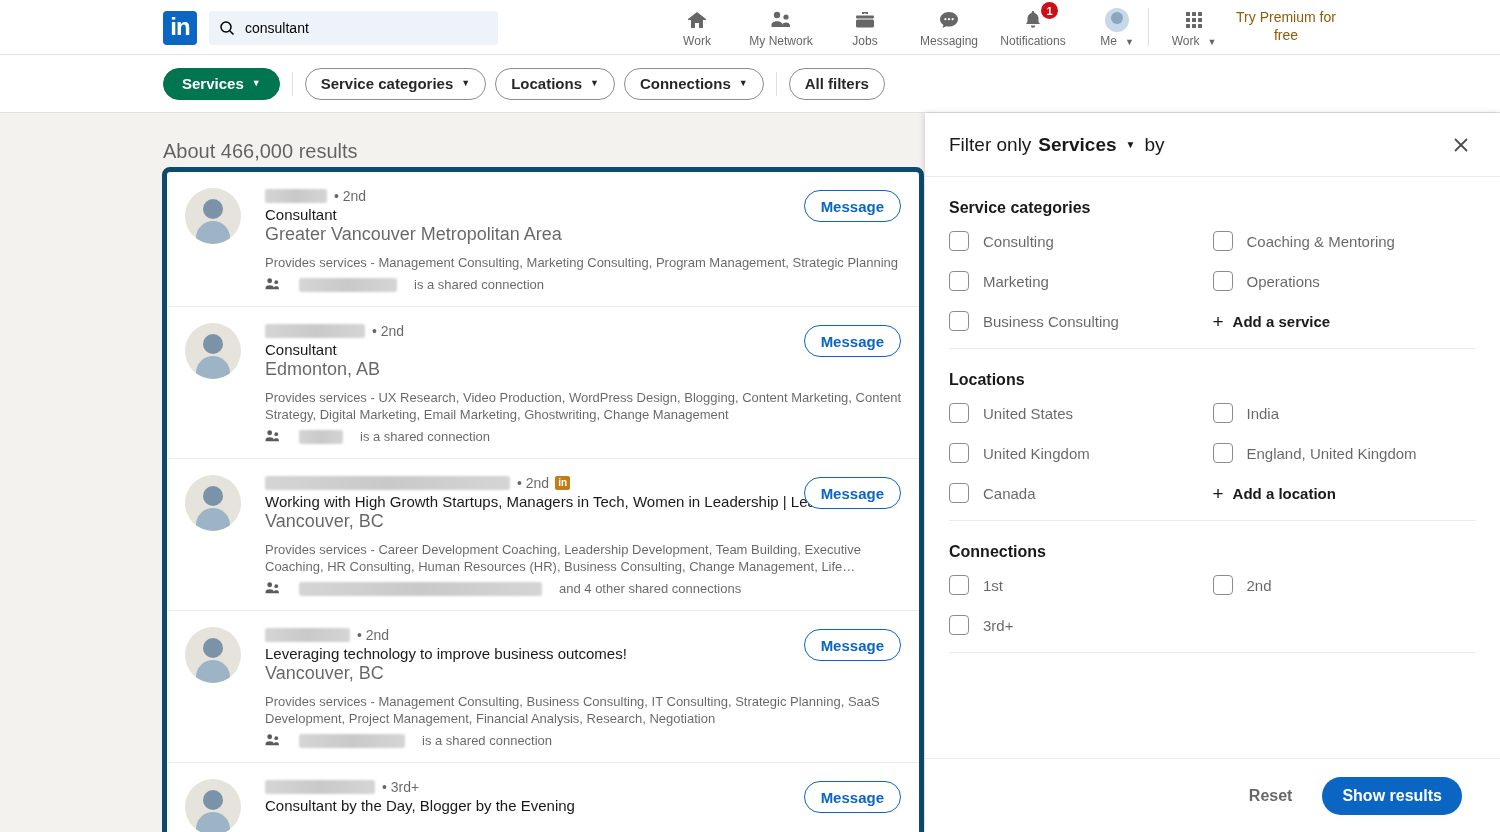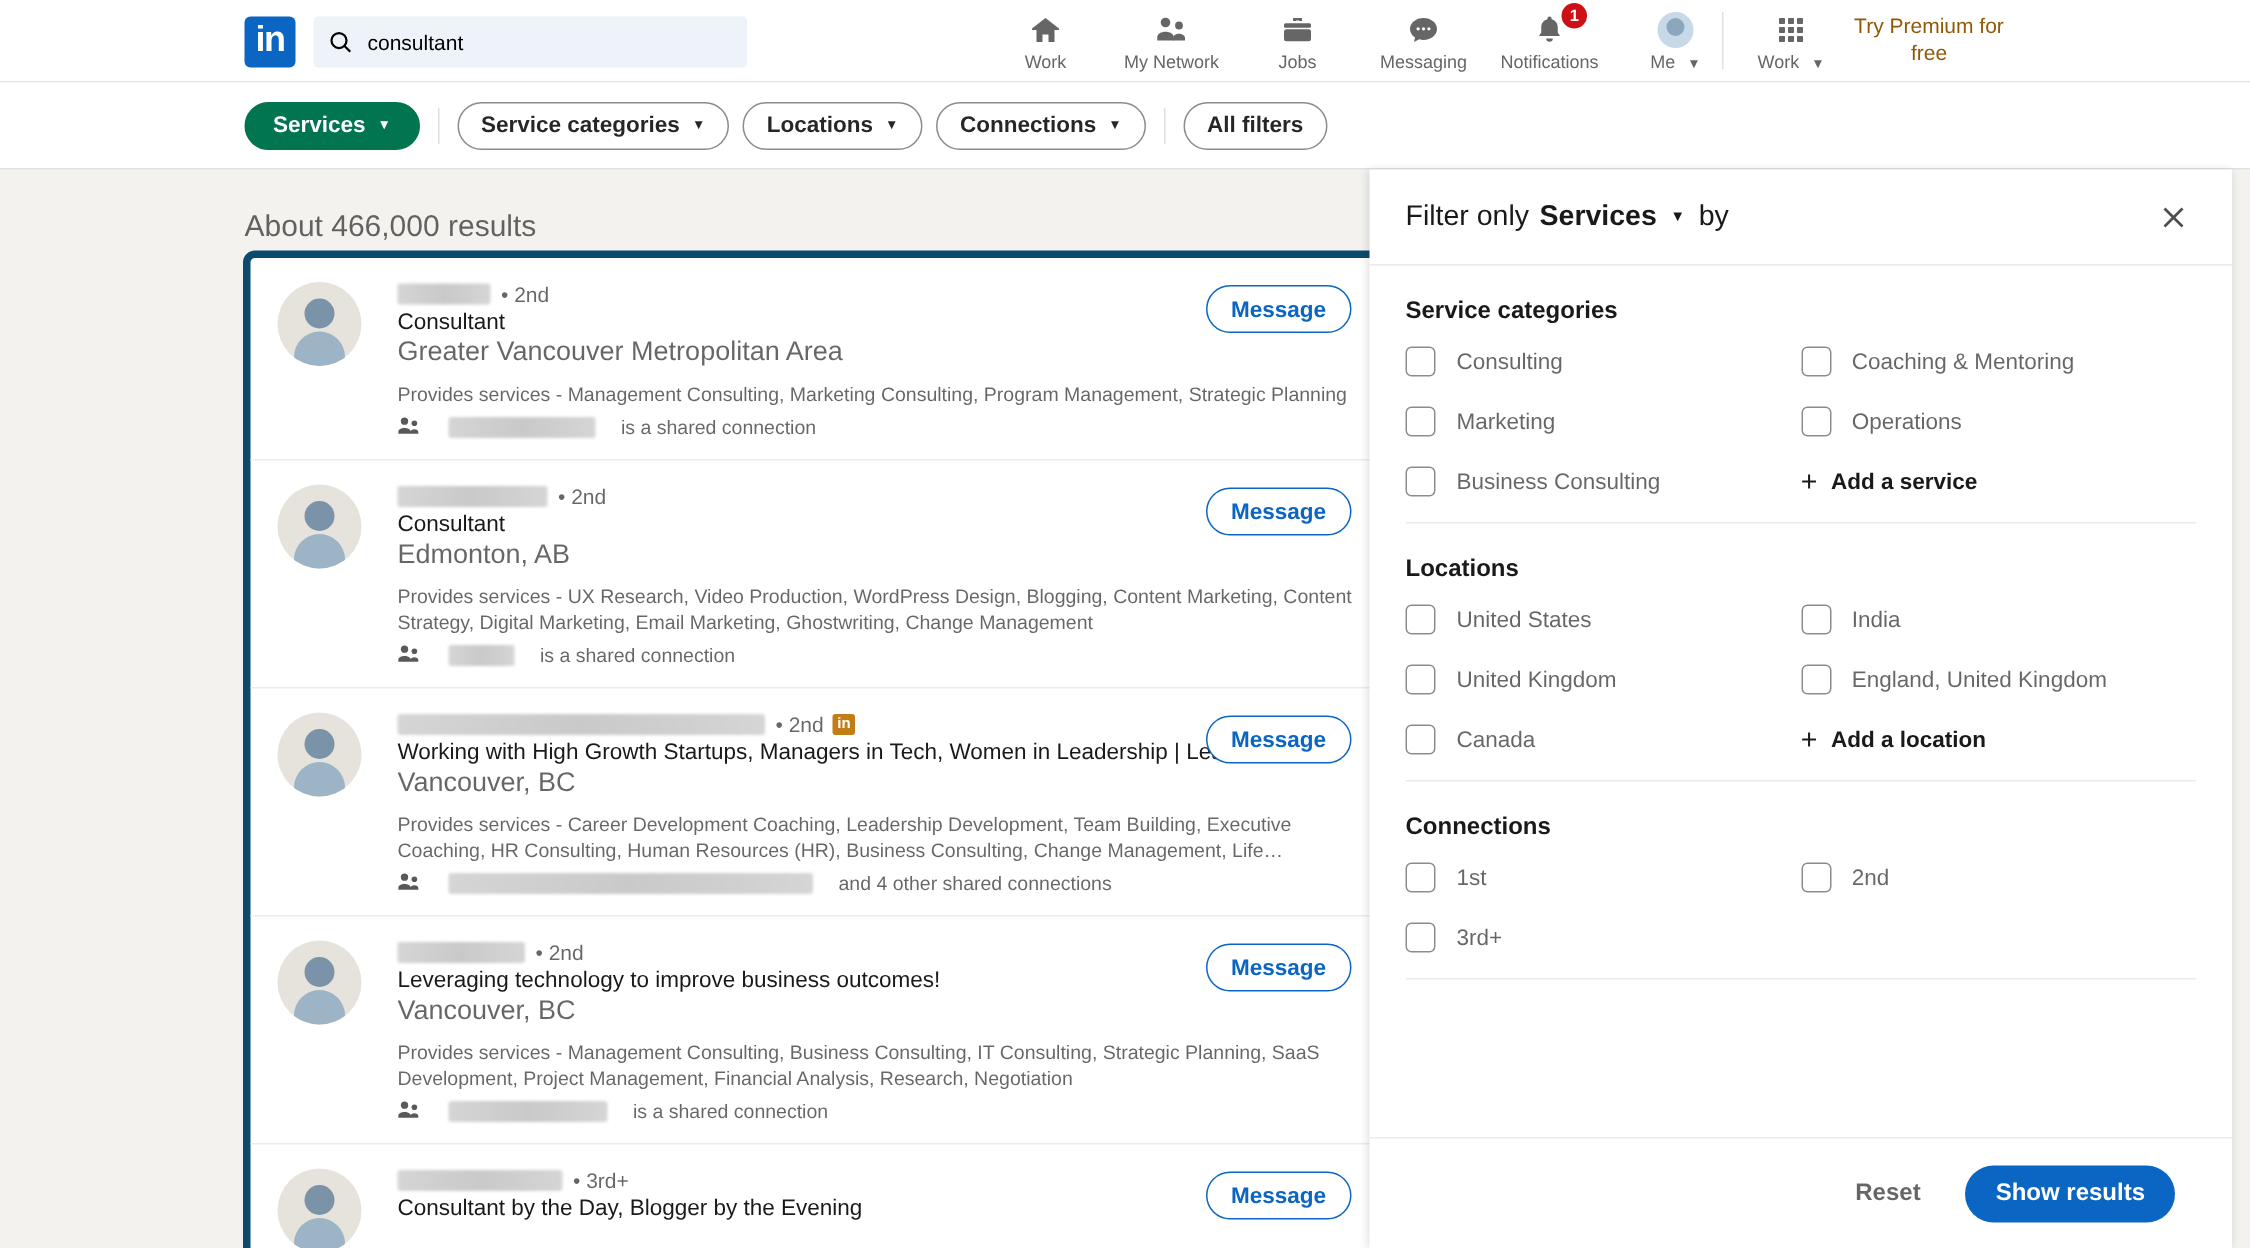--- a/index.html
+++ b/index.html
@@ -143,21 +143,21 @@
   .msgbtn {
     position: absolute; right: 18px; top: 18px;
     height: 32px; border-radius: 16px; border: 1px solid #0a66c2;
     color: #0a66c2; font-size: 15px; font-weight: 600;
     display: flex; align-items: center; padding: 0 16px; background: #fff;
     cursor: pointer; white-space: nowrap;
   }
 
   
   .panel {
-    position: absolute; top: 113px; right: 12px; width: 575px; height: 719px;
+    position: absolute; top: 113px; right: 0; width: 575px; height: 719px;
     background: #fff; box-shadow: -1px 0 6px rgba(0,0,0,0.14);
     display: flex; flex-direction: column;
   }
   .panel-head {
     height: 64px; display: flex; align-items: center;
     padding: 0 22px 0 24px; border-bottom: 1px solid #ebebeb; flex: none;
   }
   .panel-title { font-size: 19px; color: #000000e6; display: flex; align-items: center; }
   .panel-title .w { margin-right: 7px; }
   .panel-sel { font-weight: bold; display: flex; align-items: center; cursor: pointer; }

